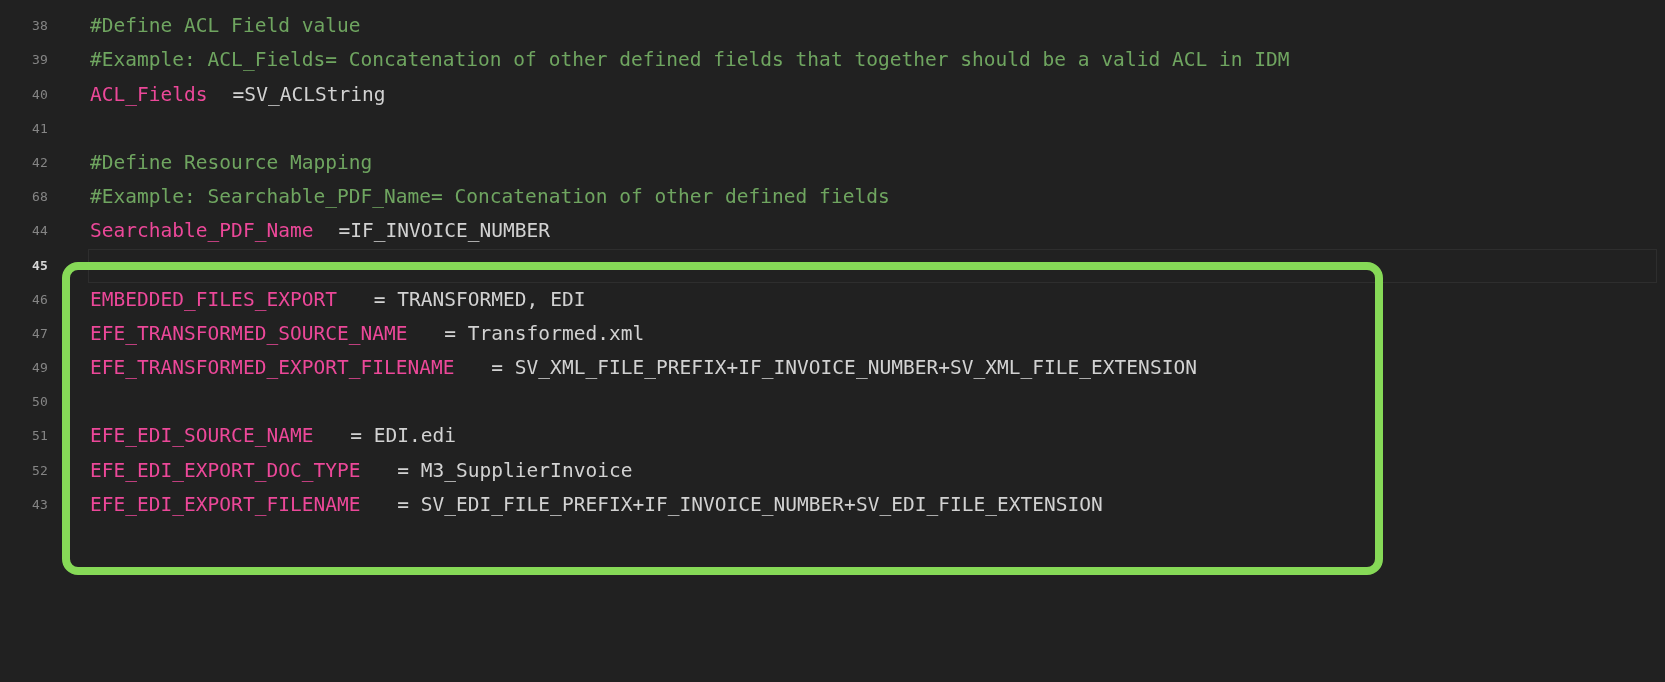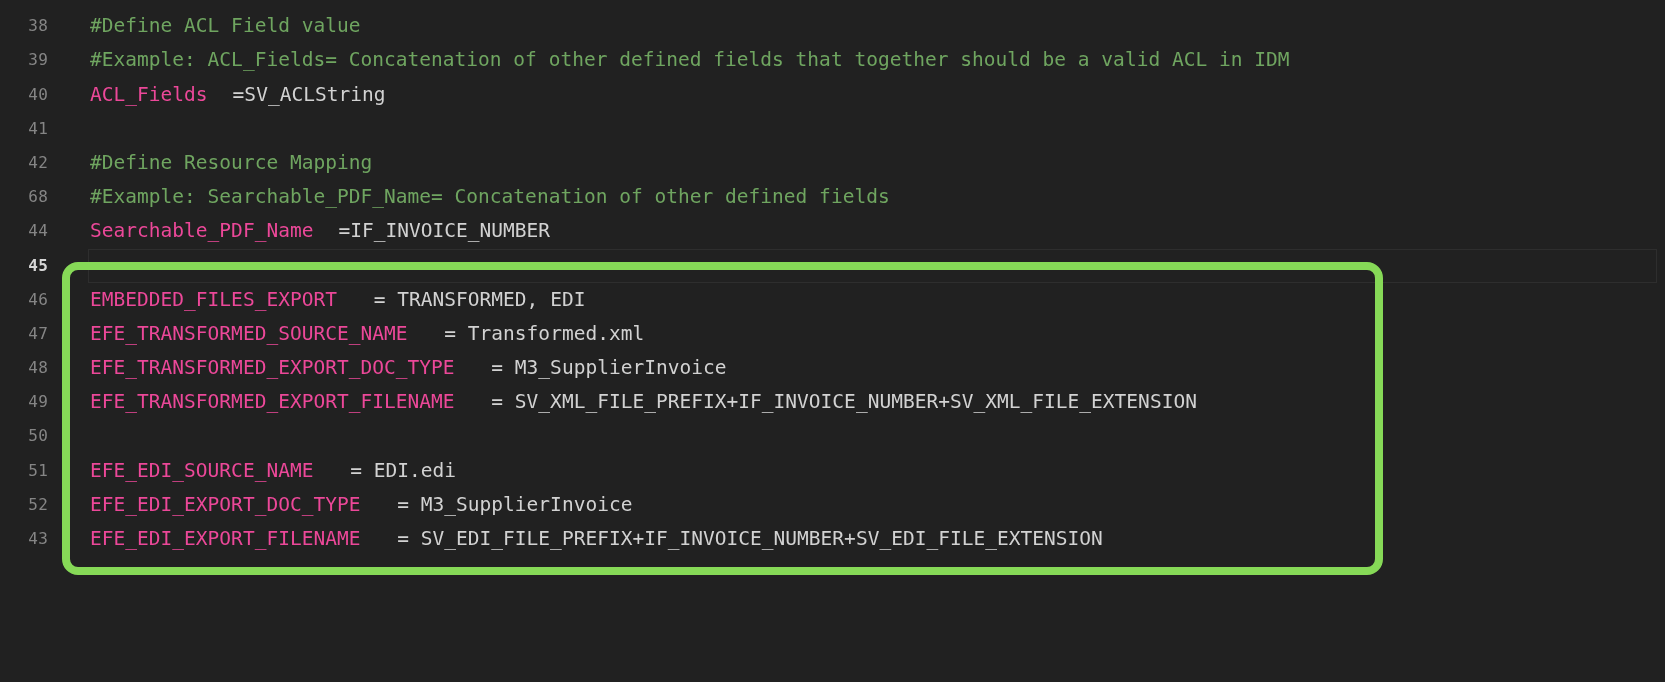--- a/index.html
+++ b/index.html
@@ -38,21 +38,21 @@
     align-items: center;
     white-space: pre;
   }
 
   .gutter {
     width: 48px;
     min-width: 48px;
     text-align: right;
     padding-right: 0;
     color: #858585;
-    font-size: 16px;
+    font-size: 13px;
     line-height: 34.2px;
     letter-spacing: 0.2px;
     user-select: none;
   }
 
   .line.active .gutter {
     color: #d6d6d6;
     font-weight: bold;
   }
 
@@ -113,21 +113,20 @@
       <div class="line"><div class="gutter">38</div><div class="content"><span class="tok-comment">#Define ACL Field value</span></div></div>
       <div class="line"><div class="gutter">39</div><div class="content"><span class="tok-comment">#Example: ACL_Fields= Concatenation of other defined fields that together should be a valid ACL in IDM</span></div></div>
       <div class="line"><div class="gutter">40</div><div class="content"><span class="tok-key">ACL_Fields</span><span class="tok-plain">=SV_ACLString</span></div></div>
       <div class="line"><div class="gutter">41</div><div class="content"></div></div>
       <div class="line"><div class="gutter">42</div><div class="content"><span class="tok-comment">#Define Resource Mapping</span></div></div>
       <div class="line"><div class="gutter">68</div><div class="content"><span class="tok-comment">#Example: Searchable_PDF_Name= Concatenation of other defined fields</span></div></div>
       <div class="line"><div class="gutter">44</div><div class="content"><span class="tok-key">Searchable_PDF_Name</span><span class="tok-plain">=IF_INVOICE_NUMBER</span></div></div>
       <div class="line active"><div class="gutter">45</div><div class="content"></div><div class="active-line-box"></div></div>
       <div class="line"><div class="gutter">46</div><div class="content"><span class="tok-key">EMBEDDED_FILES_EXPORT</span><span class="tok-plain"> = TRANSFORMED, EDI</span></div></div>
       <div class="line"><div class="gutter">47</div><div class="content"><span class="tok-key">EFE_TRANSFORMED_SOURCE_NAME</span><span class="tok-plain"> = Transformed.xml</span></div></div>
-      <div class="line"><div class="gutter">48</div><div class="content"><span class="tok-key">EFE_TRANSFORMED_EXPORT_DOC_TYPE</span><span class="tok-plain"> = M3_SupplierInvoice</span></div></div>
       <div class="line"><div class="gutter">49</div><div class="content"><span class="tok-key">EFE_TRANSFORMED_EXPORT_FILENAME</span><span class="tok-plain"> = SV_XML_FILE_PREFIX+IF_INVOICE_NUMBER+SV_XML_FILE_EXTENSION</span></div></div>
       <div class="line"><div class="gutter">50</div><div class="content"></div></div>
       <div class="line"><div class="gutter">51</div><div class="content"><span class="tok-key">EFE_EDI_SOURCE_NAME</span><span class="tok-plain"> = EDI.edi</span></div></div>
       <div class="line"><div class="gutter">52</div><div class="content"><span class="tok-key">EFE_EDI_EXPORT_DOC_TYPE</span><span class="tok-plain"> = M3_SupplierInvoice</span></div></div>
       <div class="line"><div class="gutter">43</div><div class="content"><span class="tok-key">EFE_EDI_EXPORT_FILENAME</span><span class="tok-plain"> = SV_EDI_FILE_PREFIX+IF_INVOICE_NUMBER+SV_EDI_FILE_EXTENSION</span></div></div>
     </div>
 
   <div class="annotation-box"></div>
 
   <div class="right-edge"></div>

